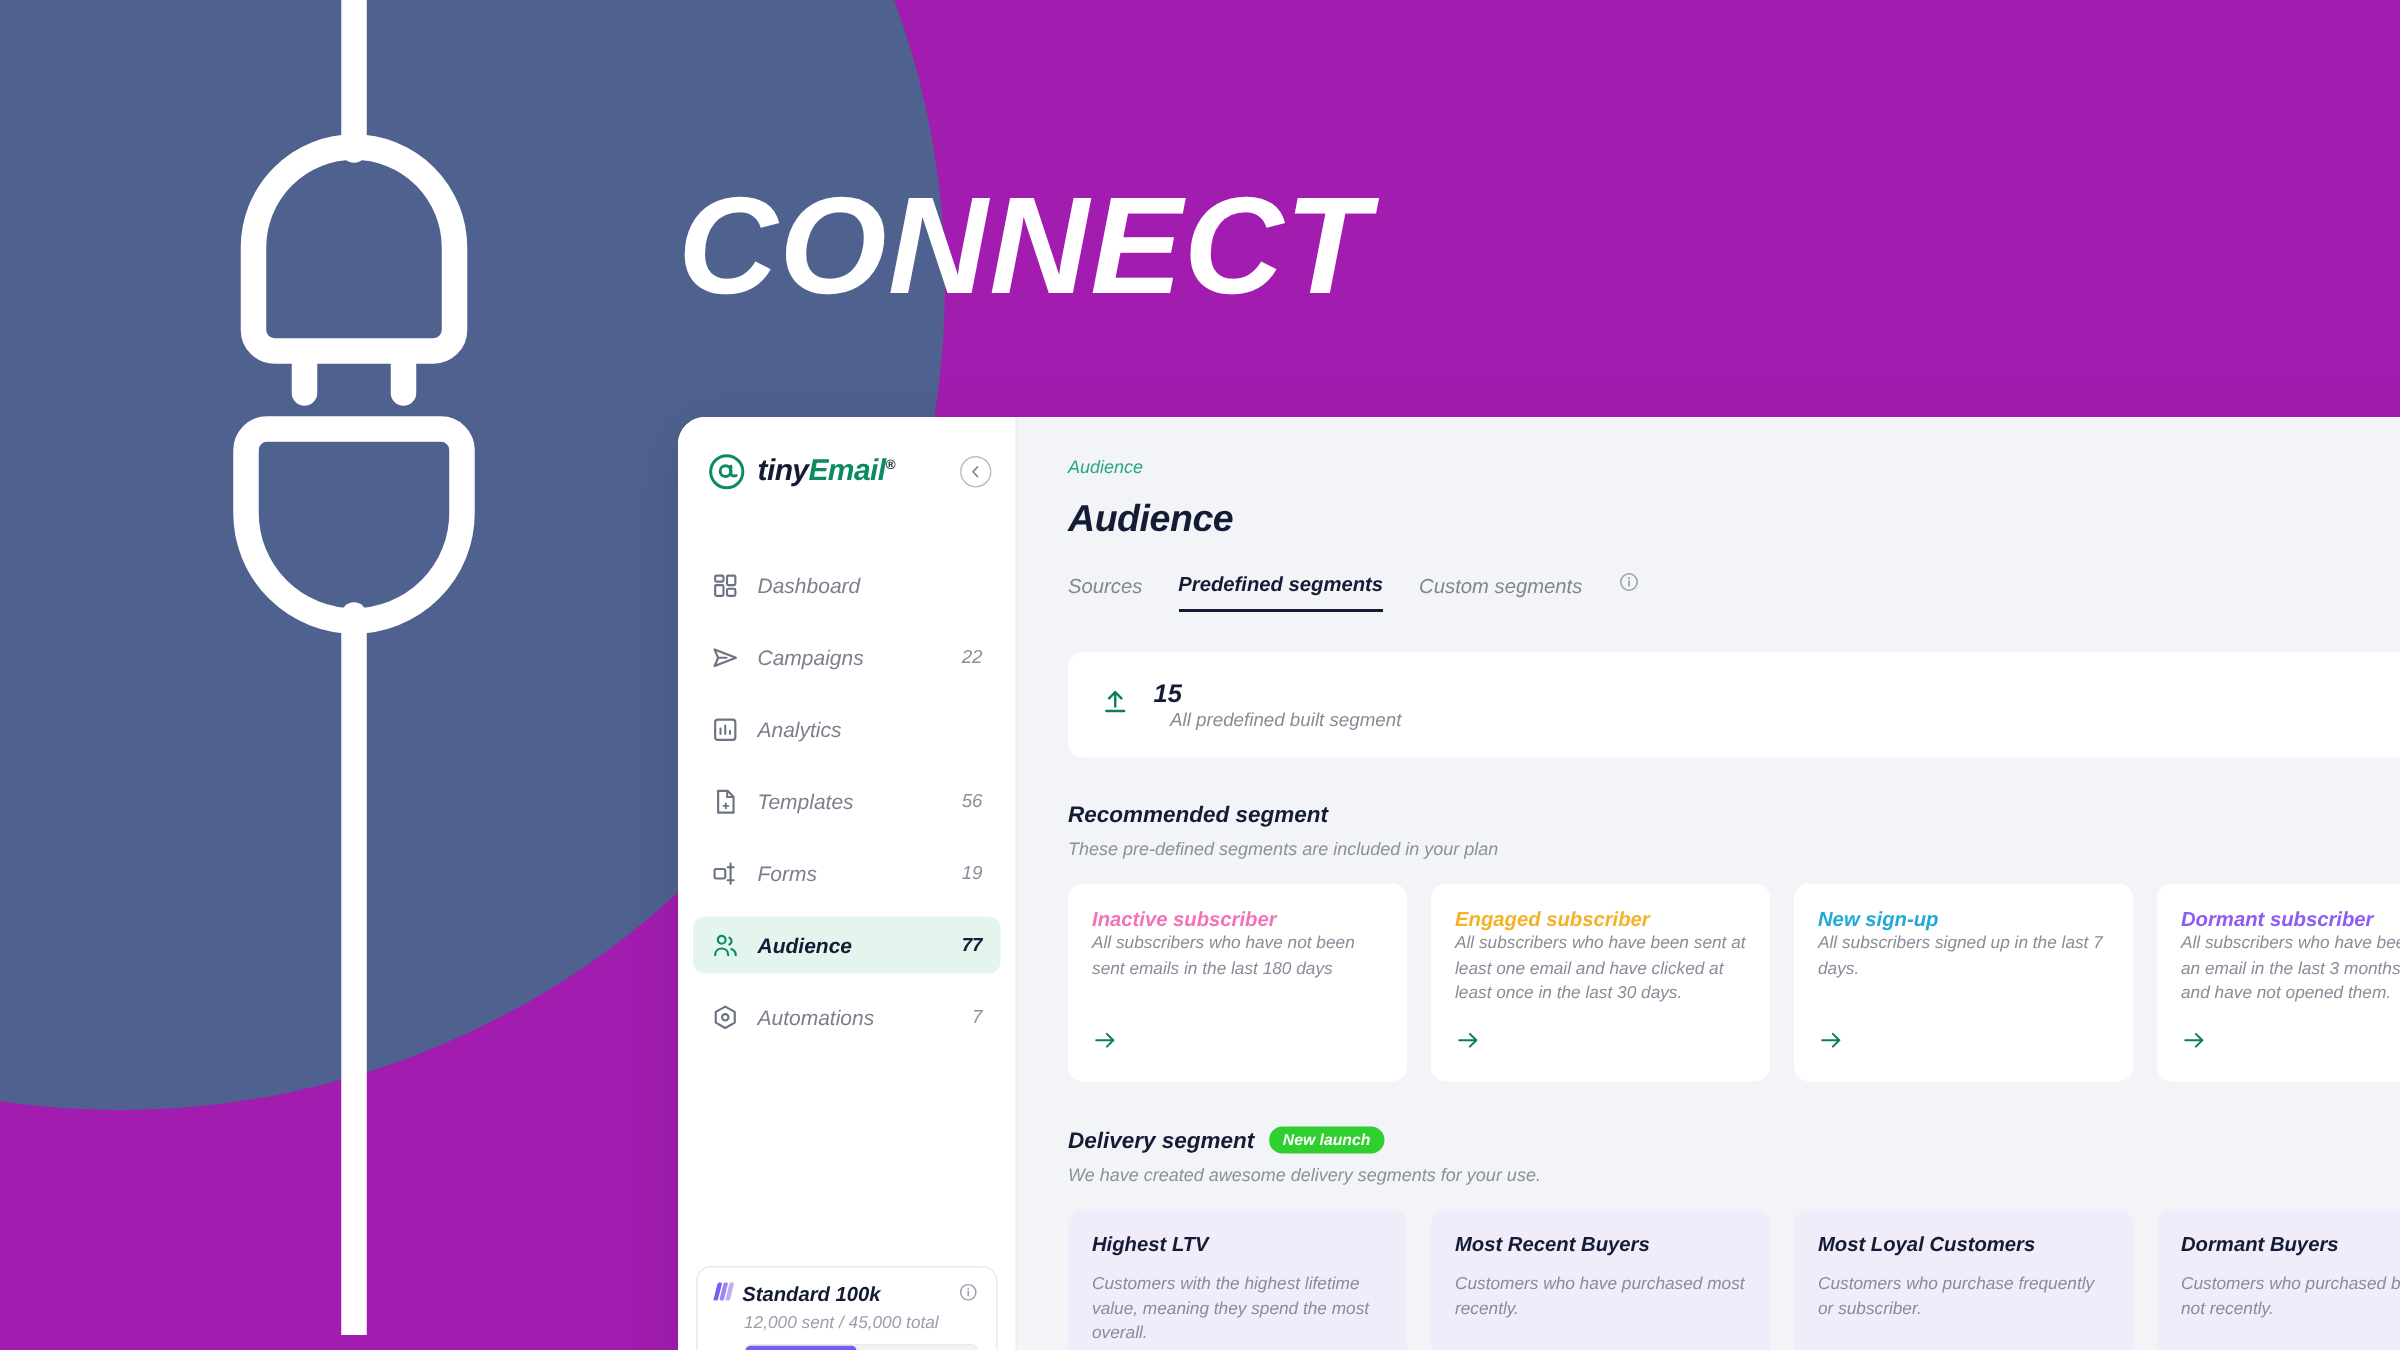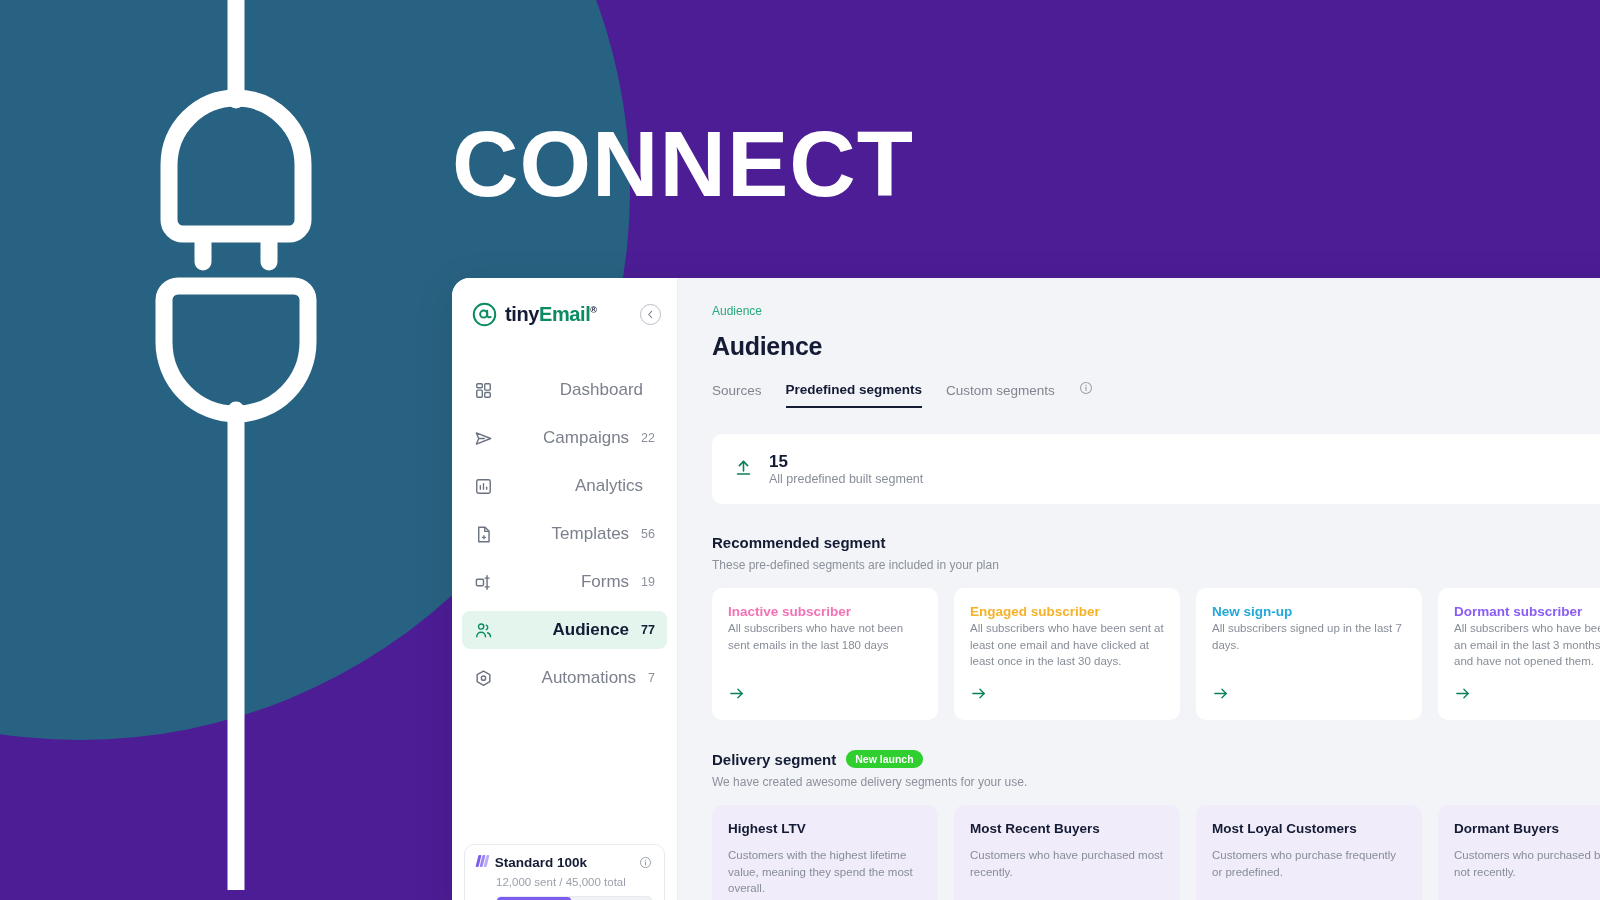--- a/index.html
+++ b/index.html
@@ -4,22 +4,23 @@
 <style>
   * { box-sizing: border-box; margin: 0; padding: 0; }
   html, body {
     width: 1600px; height: 900px;
     overflow: hidden;
     font-family: "Liberation Sans", sans-serif;
   }
   #stage {
     position: relative;
     width: 1600px; height: 900px;
-    background: #4c1d95;
+    background: #a21caf;
     overflow: hidden;
+    font-style: italic;
   }
 
   
   .bg-arc {
     position: absolute;
     left: -470px; top: -360px;
     width: 1100px; height: 1100px;
     border-radius: 50%;
     background: #0b9a72;
     opacity: .55;
@@ -77,21 +78,21 @@
 
   .nav { margin-top: 44px; padding: 0 10px; }
   .nav-item {
     display: flex; align-items: center; gap: 12px;
     height: 38px; padding: 0 12px;
     border-radius: 8px;
     margin-bottom: 10px;
     cursor: pointer;
   }
   .nav-item .ico { width: 19px; height: 19px; flex: none; color: #6b7280; }
-  .nav-item .lbl { font-size: 17px; color: #7b808c; flex: 1; white-space: nowrap; text-align: right; }
+  .nav-item .lbl { font-size: 14px; color: #7b808c; flex: 1; white-space: nowrap; }
   .nav-item .cnt { font-size: 12.5px; color: #8b909b; }
   .nav-item.active { background: #e4f5ee; }
   .nav-item.active .ico { color: #0a8b62; }
   .nav-item.active .lbl { color: #141b34; font-weight: 700; }
   .nav-item.active .cnt { color: #141b34; font-weight: 700; }
 
   .plan-card {
     margin: auto 12px 0 12px;
     border: 1px solid #e8eaee;
     border-radius: 10px;
@@ -127,21 +128,21 @@
   .scroll-area { padding: 26px 0 0 34px; }
 
   .stat-card {
     background: #fff; border-radius: 10px;
     height: 70px; margin-right: 0; width: 1134px;
     display: flex; align-items: center; gap: 16px;
     padding: 0 22px;
   }
   .stat-ico { color: #0a7f57; flex: none; }
   .stat-num { font-size: 17px; font-weight: 700; color: #141b34; line-height: 1.25; }
-  .stat-sub { font-size: 12.5px; color: #878d98; line-height: 1.25; }
+  .stat-sub { font-size: 12.5px; color: #878d98; line-height: 1.25; margin-left: 11px; }
 
   .sec-head { display: flex; align-items: center; gap: 10px; margin-top: 30px; }
   .sec-title { font-size: 15px; font-weight: 700; color: #141b34; }
   .badge {
     background: #2fcf2f; color: #fff; font-size: 10.5px; font-weight: 700;
     border-radius: 10px; padding: 3px 9px; white-space: nowrap;
   }
   .sec-sub { font-size: 12px; color: #8b909b; margin-top: 7px; }
 
   .card-row { display: flex; gap: 16px; margin-top: 16px; }
@@ -419,21 +420,21 @@
           <div class="dlv-card">
             <div class="dlv-title">Highest LTV</div>
             <div class="dlv-desc">Customers with the highest lifetime value, meaning they spend the most overall.</div>
           </div>
           <div class="dlv-card">
             <div class="dlv-title">Most Recent Buyers</div>
             <div class="dlv-desc">Customers who have purchased most recently.</div>
           </div>
           <div class="dlv-card">
             <div class="dlv-title">Most Loyal Customers</div>
-            <div class="dlv-desc">Customers who purchase frequently or predefined.</div>
+            <div class="dlv-desc">Customers who purchase frequently or subscriber.</div>
           </div>
           <div class="dlv-card">
             <div class="dlv-title">Dormant Buyers</div>
             <div class="dlv-desc">Customers who purchased before but not recently.</div>
           </div>
         </div>
 
       </div>
     </main>
   </div>

